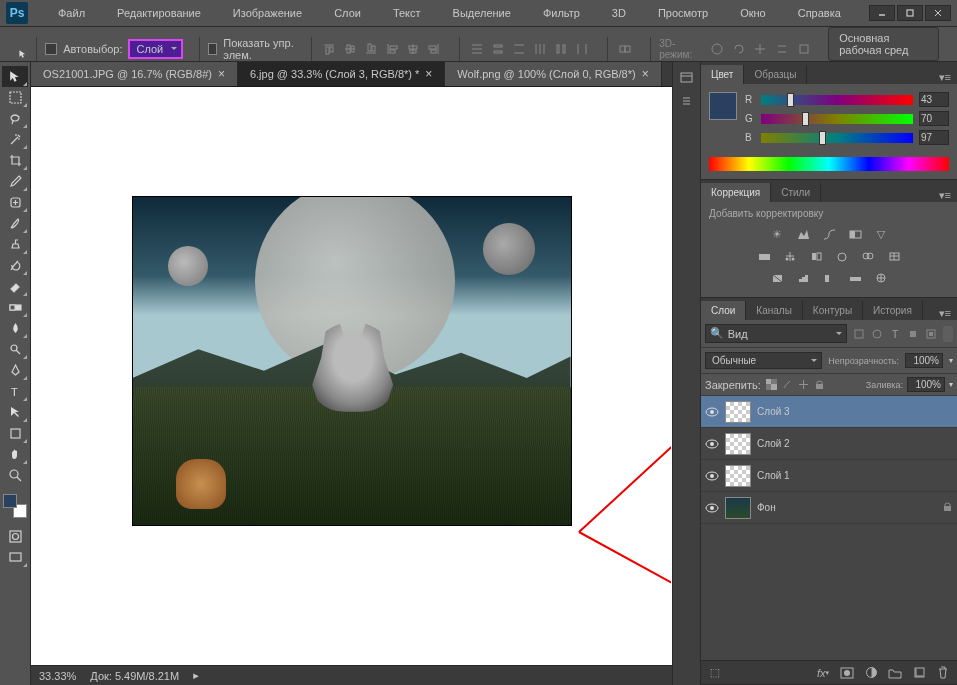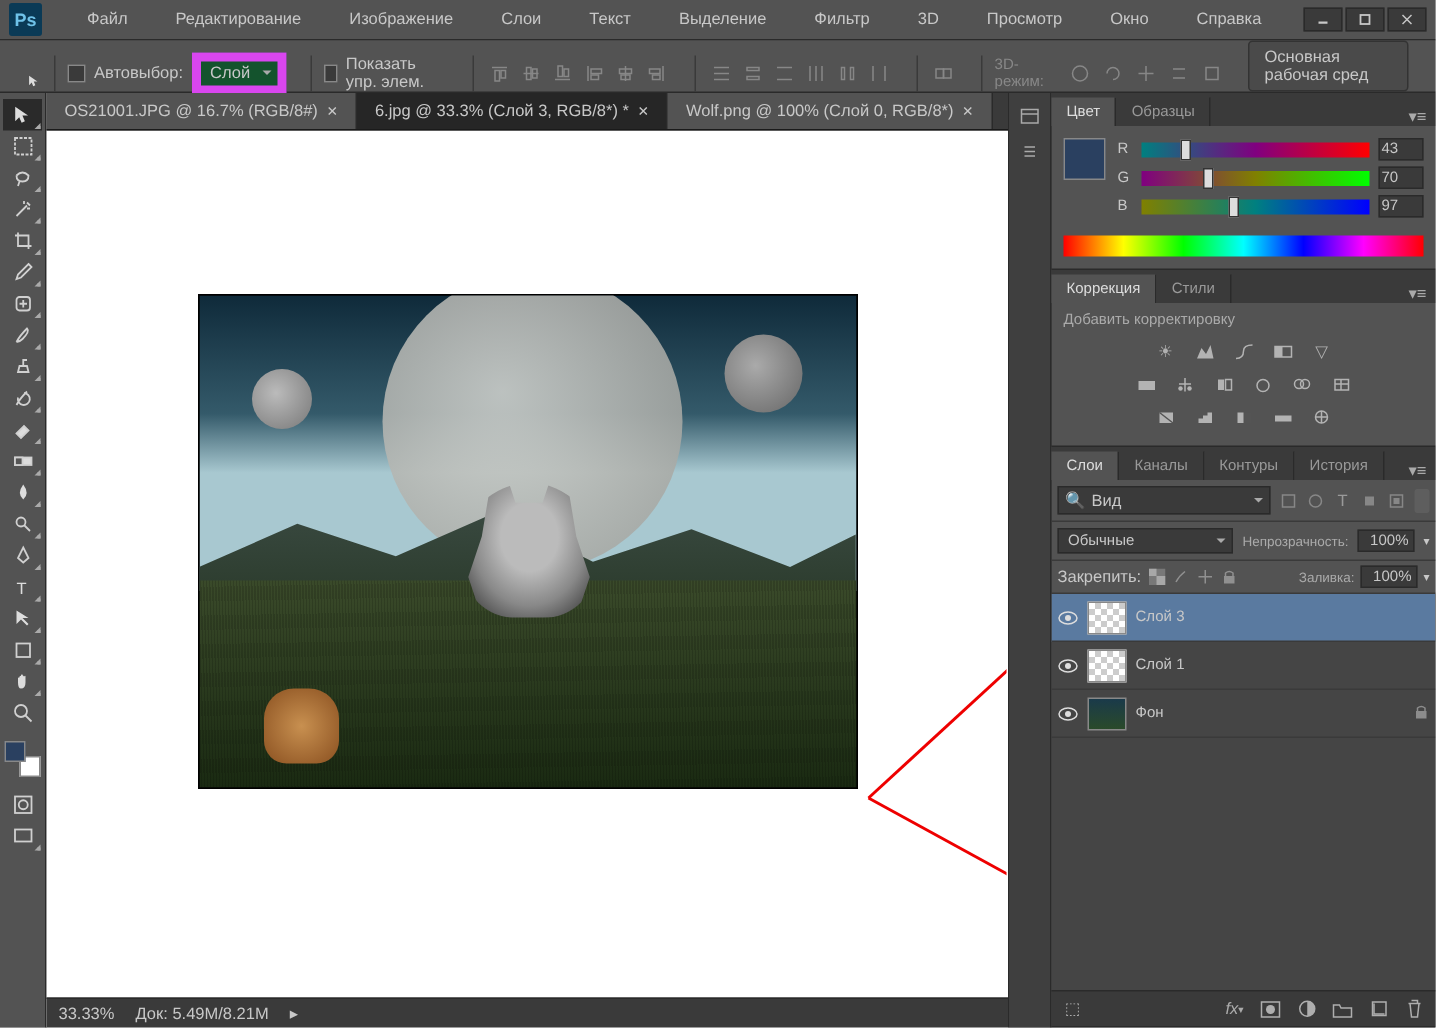--- a/index.html
+++ b/index.html
@@ -7,21 +7,21 @@
 .menubar{height:27px;background:#535353;display:flex;align-items:center;padding:0 6px;gap:16px;border-bottom:1px solid #2a2a2a}
 .ps-logo{width:22px;height:22px;background:#0a3a56;color:#6fc2e8;font-weight:bold;display:flex;align-items:center;justify-content:center;font-size:12px;border-radius:2px;margin-right:6px}
 .menu-item{padding:4px 8px;cursor:default}
 .win-controls{margin-left:auto;display:flex;gap:2px}
 .win-btn{width:26px;height:16px;background:#3a3a3a;display:flex;align-items:center;justify-content:center;border:1px solid #2a2a2a}
 .win-btn svg{stroke:#c8c8c8}
 .options-bar{height:35px;background:#535353;border-bottom:1px solid #2a2a2a;display:flex;align-items:flex-end;padding:0 18px;gap:8px}
 .opt-group{display:flex;align-items:center;gap:6px;padding:0 8px;border-left:1px solid #3a3a3a;height:24px}
 .opt-group:first-child{border-left:none}
 .checkbox{width:12px;height:12px;border:1px solid #888;background:#3a3a3a}
-.dropdown{background:#14532d;border:6px solid #d946ef;padding:2px 18px 2px 6px;position:relative}
+.dropdown{background:#4c1d95;border:2px solid #d946ef;padding:2px 18px 2px 6px;position:relative}
 .dropdown:after{content:"";position:absolute;right:4px;top:50%;margin-top:-2px;border:3px solid transparent;border-top-color:#aaa}
 .align-icons{display:flex;gap:3px}
 .align-icon{width:18px;height:18px;display:flex;align-items:center;justify-content:center;opacity:.6}
 .align-icon svg{stroke:#aaa;fill:none}
 .workspace-btn{margin-left:auto;background:#4a4a4a;border:1px solid #333;padding:4px 10px;border-radius:3px}
 .main-area{display:flex;height:calc(100% - 62px)}
 .toolbar{width:31px;background:#535353;border-right:1px solid #2a2a2a;display:flex;flex-direction:column;align-items:center;padding-top:4px;gap:0}
 .tool{width:26px;height:21px;display:flex;align-items:center;justify-content:center;position:relative}
 .tool.active{background:#2a2a2a}
 .tool svg{stroke:#d0d0d0;fill:none;stroke-width:1.2}
@@ -698,20 +698,30 @@
               <span class="layer-name">Слой 3</span>
             </div>
             <div class="layer-row">
               <div class="eye">
                   <svg width="14" height="10">
                     <ellipse cx="7" cy="5" rx="6" ry="4" stroke="#ddd" fill="none"></ellipse>
                     <circle cx="7" cy="5" r="2" fill="#ddd"></circle>
                   </svg>
                 </div>
               <div class="layer-thumb"></div>
+              <span class="layer-name">Слой 2</span>
+            </div>
+            <div class="layer-row">
+              <div class="eye">
+                  <svg width="14" height="10">
+                    <ellipse cx="7" cy="5" rx="6" ry="4" stroke="#ddd" fill="none"></ellipse>
+                    <circle cx="7" cy="5" r="2" fill="#ddd"></circle>
+                  </svg>
+                </div>
+              <div class="layer-thumb"></div>
               <span class="layer-name">Слой 1</span>
             </div>
             <div class="layer-row">
               <div class="eye">
                   <svg width="14" height="10">
                     <ellipse cx="7" cy="5" rx="6" ry="4" stroke="#ddd" fill="none"></ellipse>
                     <circle cx="7" cy="5" r="2" fill="#ddd"></circle>
                   </svg>
                 </div>
               <div class="layer-thumb bg"></div>

